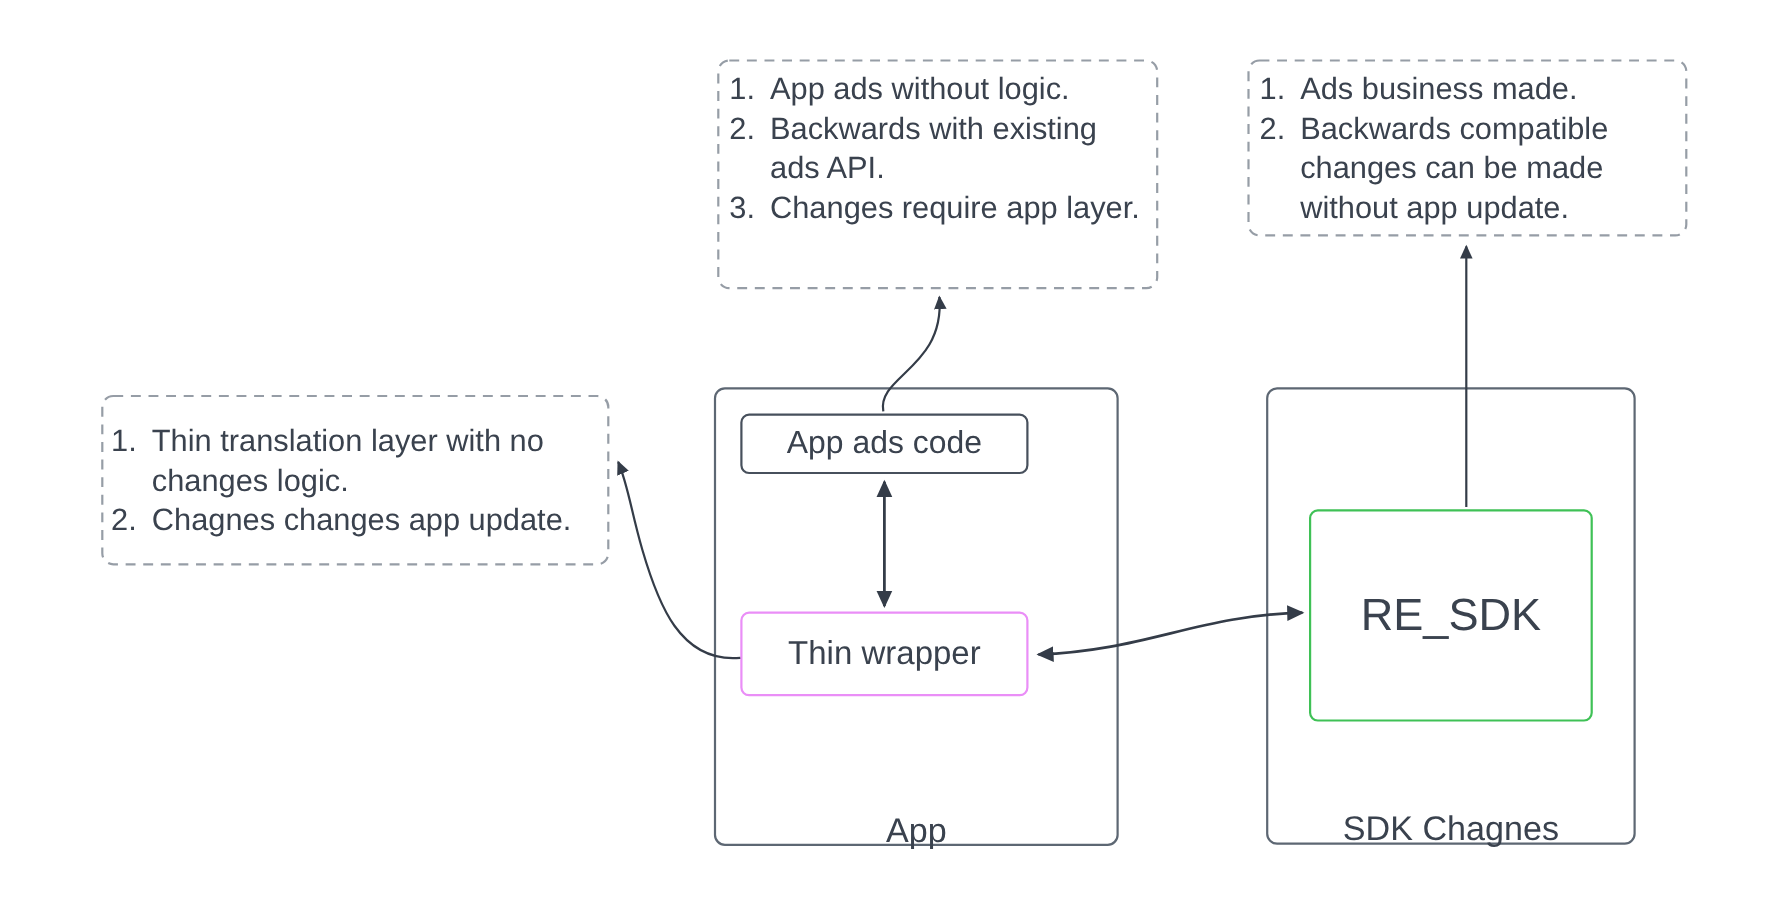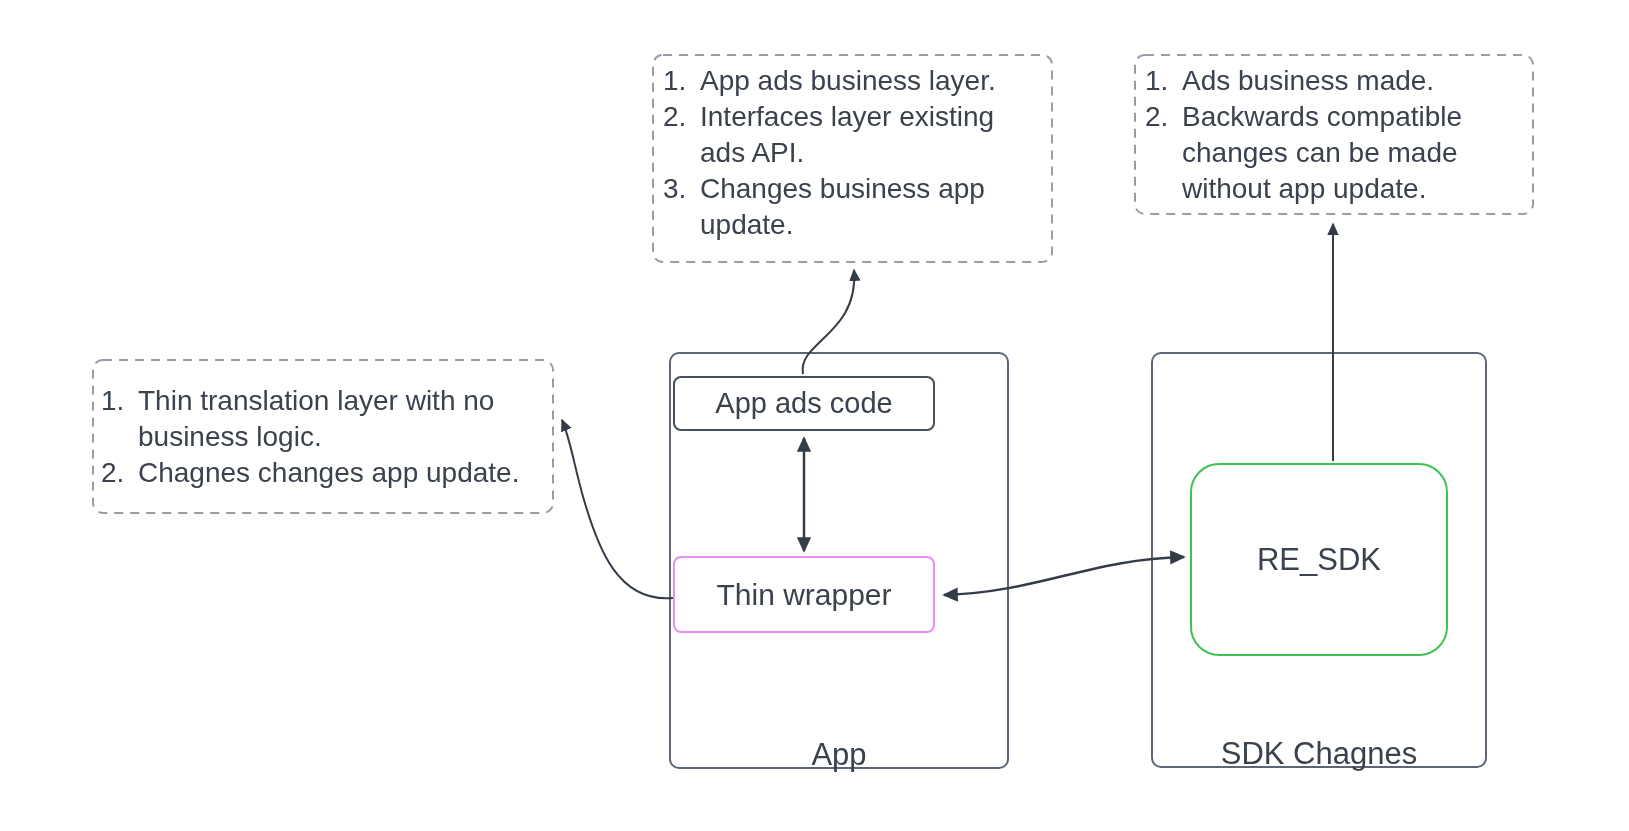--- a/index.html
+++ b/index.html
@@ -26,21 +26,21 @@
     position:absolute;left:0;right:0;bottom:-7px;text-align:center;
     font-size:31px;line-height:38px;color:var(--text);white-space:nowrap;
   }
   
   .node{
     display:flex;align-items:center;justify-content:center;background:#ffffff;
     border:2px solid var(--box-border);border-radius:8px;
     font-size:29px;color:var(--text);white-space:nowrap;
   }
   .node.pink{border-color:var(--pink-border);font-size:30px;}
-  .node.green{border-color:var(--green-border);font-size:31px;border-radius:29px;}
+  .node.green{border-color:var(--green-border);font-size:41px;}
   
   .note{
     display:flex;flex-direction:column;background:transparent;
     font-size:28px;line-height:36px;color:var(--text);
     padding:8px 10px;
   }
   .note.v-center{justify-content:center;}
   .note-item{display:flex;align-items:flex-start;}
   .note-num{flex:0 0 37px;}
   .note-text{flex:1 1 auto;}
@@ -49,21 +49,21 @@
   #overlay .w25{stroke-width:2.5px;}
   #overlay .w20{stroke-width:2px;}
   #overlay .dashed-rect{fill:none;stroke:var(--dashed-border);stroke-width:2px;stroke-dasharray:9 7;}
   #overlay marker path{fill:var(--arrow);}
 </style>
 </head>
 <body>
 
 <div id="canvas">
 
-  <div class="abs container" style="left:669px;top:352px;width:340px;height:417px;">
+  <div class="abs container" style="left:649px;top:352px;width:368px;height:417px;">
     <div class="container-label">App</div>
   </div>
 
   <div class="abs container" style="left:1151px;top:352px;width:336px;height:416px;">
     <div class="container-label">SDK Chagnes</div>
   </div>
 
   <div class="abs node pink" style="left:673px;top:556px;width:262px;height:77px;">
     <span>Thin wrapper</span>
   </div>
@@ -72,47 +72,47 @@
     <span>App ads code</span>
   </div>
 
   <div class="abs node green" style="left:1190px;top:463px;width:258px;height:193px;">
     <span>RE_SDK</span>
   </div>
 
   <div class="abs note" style="left:653px;top:55px;width:399px;height:207px;">
     <div class="note-item">
       <span class="note-num">1.</span>
-      <span class="note-text">App ads business layer.</span>
+      <span class="note-text">App ads without logic.</span>
     </div>
     <div class="note-item">
       <span class="note-num">2.</span>
-      <span class="note-text">Interfaces layer existing ads API.</span>
+      <span class="note-text">Backwards with existing ads API.</span>
     </div>
     <div class="note-item">
       <span class="note-num">3.</span>
-      <span class="note-text">Changes business app update.</span>
+      <span class="note-text">Changes require app layer.</span>
     </div>
   </div>
 
   <div class="abs note v-center" style="left:1135px;top:55px;width:398px;height:159px;">
     <div class="note-item">
       <span class="note-num">1.</span>
       <span class="note-text">Ads business made.</span>
     </div>
     <div class="note-item">
       <span class="note-num">2.</span>
       <span class="note-text">Backwards compatible changes can be made without app update.</span>
     </div>
   </div>
 
   <div class="abs note v-center" style="left:93px;top:360px;width:460px;height:153px;padding-left:8px;">
     <div class="note-item">
       <span class="note-num">1.</span>
-      <span class="note-text">Thin translation layer with no business logic.</span>
+      <span class="note-text">Thin translation layer with no changes logic.</span>
     </div>
     <div class="note-item">
       <span class="note-num">2.</span>
       <span class="note-text">Chagnes changes app update.</span>
     </div>
   </div>
 
   <svg id="overlay" width="1629" height="831" viewBox="0 0 1629 831">
     <defs>
       <marker id="arrowhead" viewBox="0 0 10 10" refX="8.5" refY="5" markerWidth="6.5" markerHeight="6.5" orient="auto-start-reverse">

